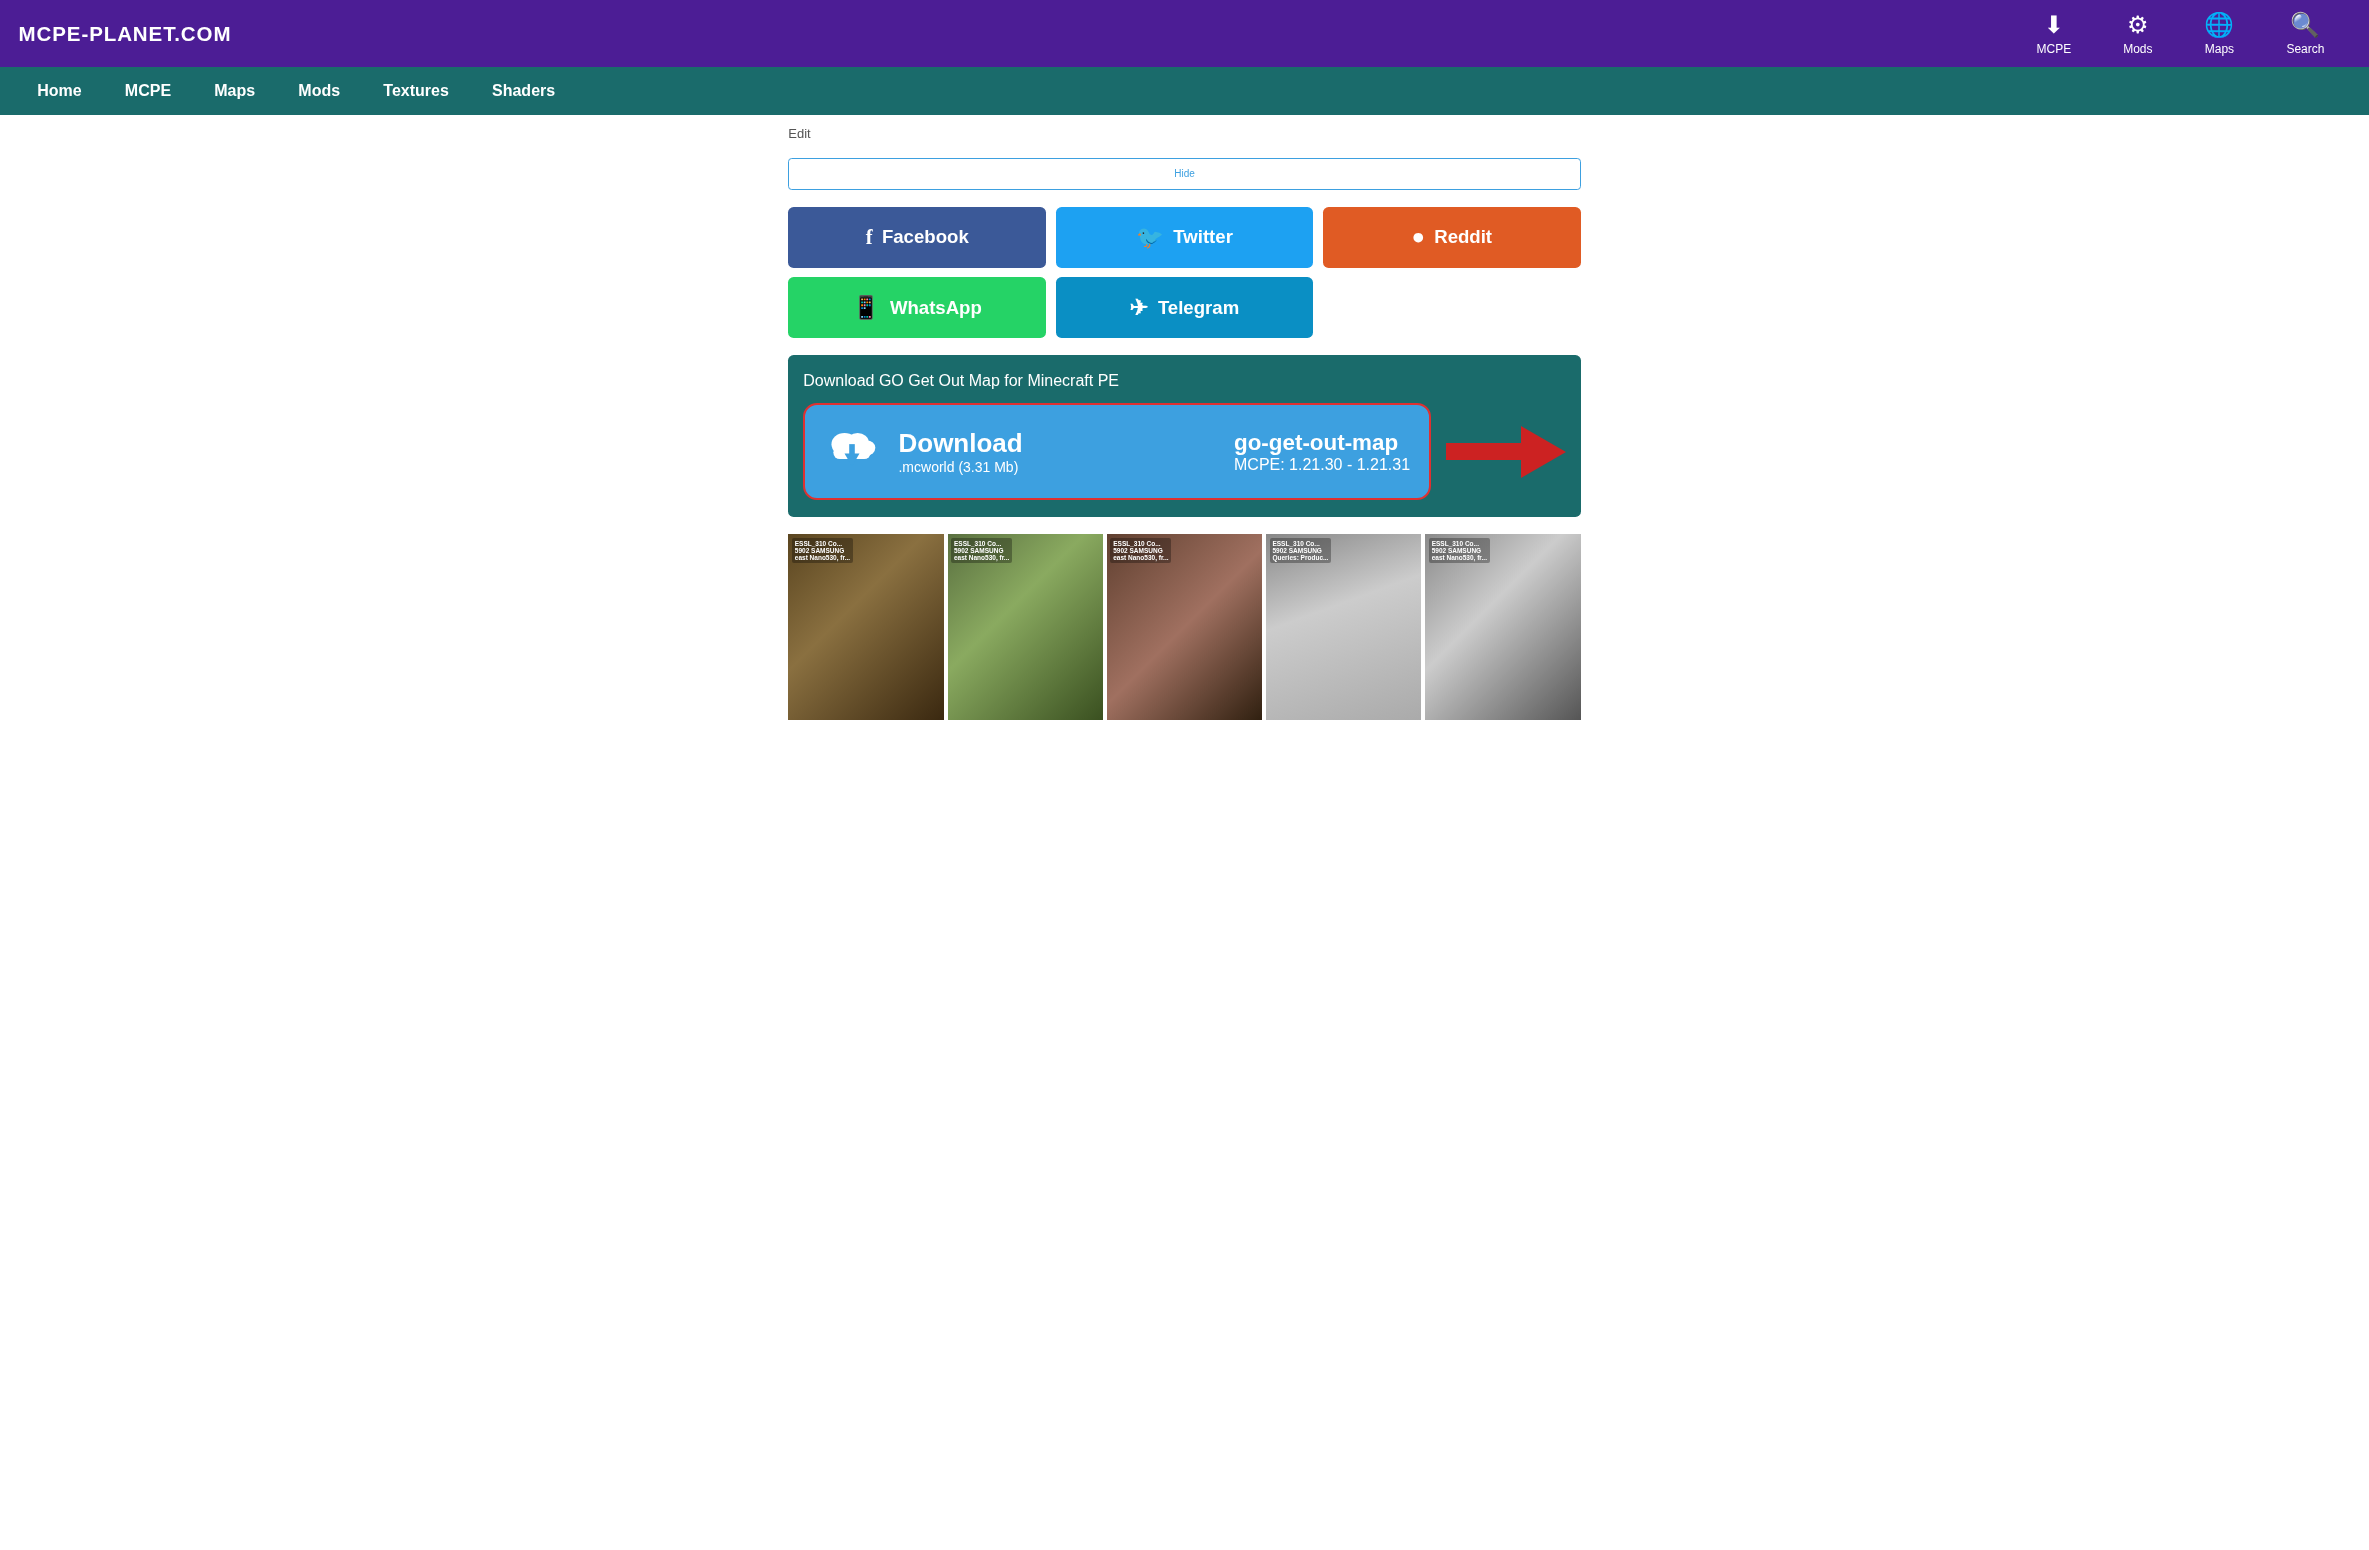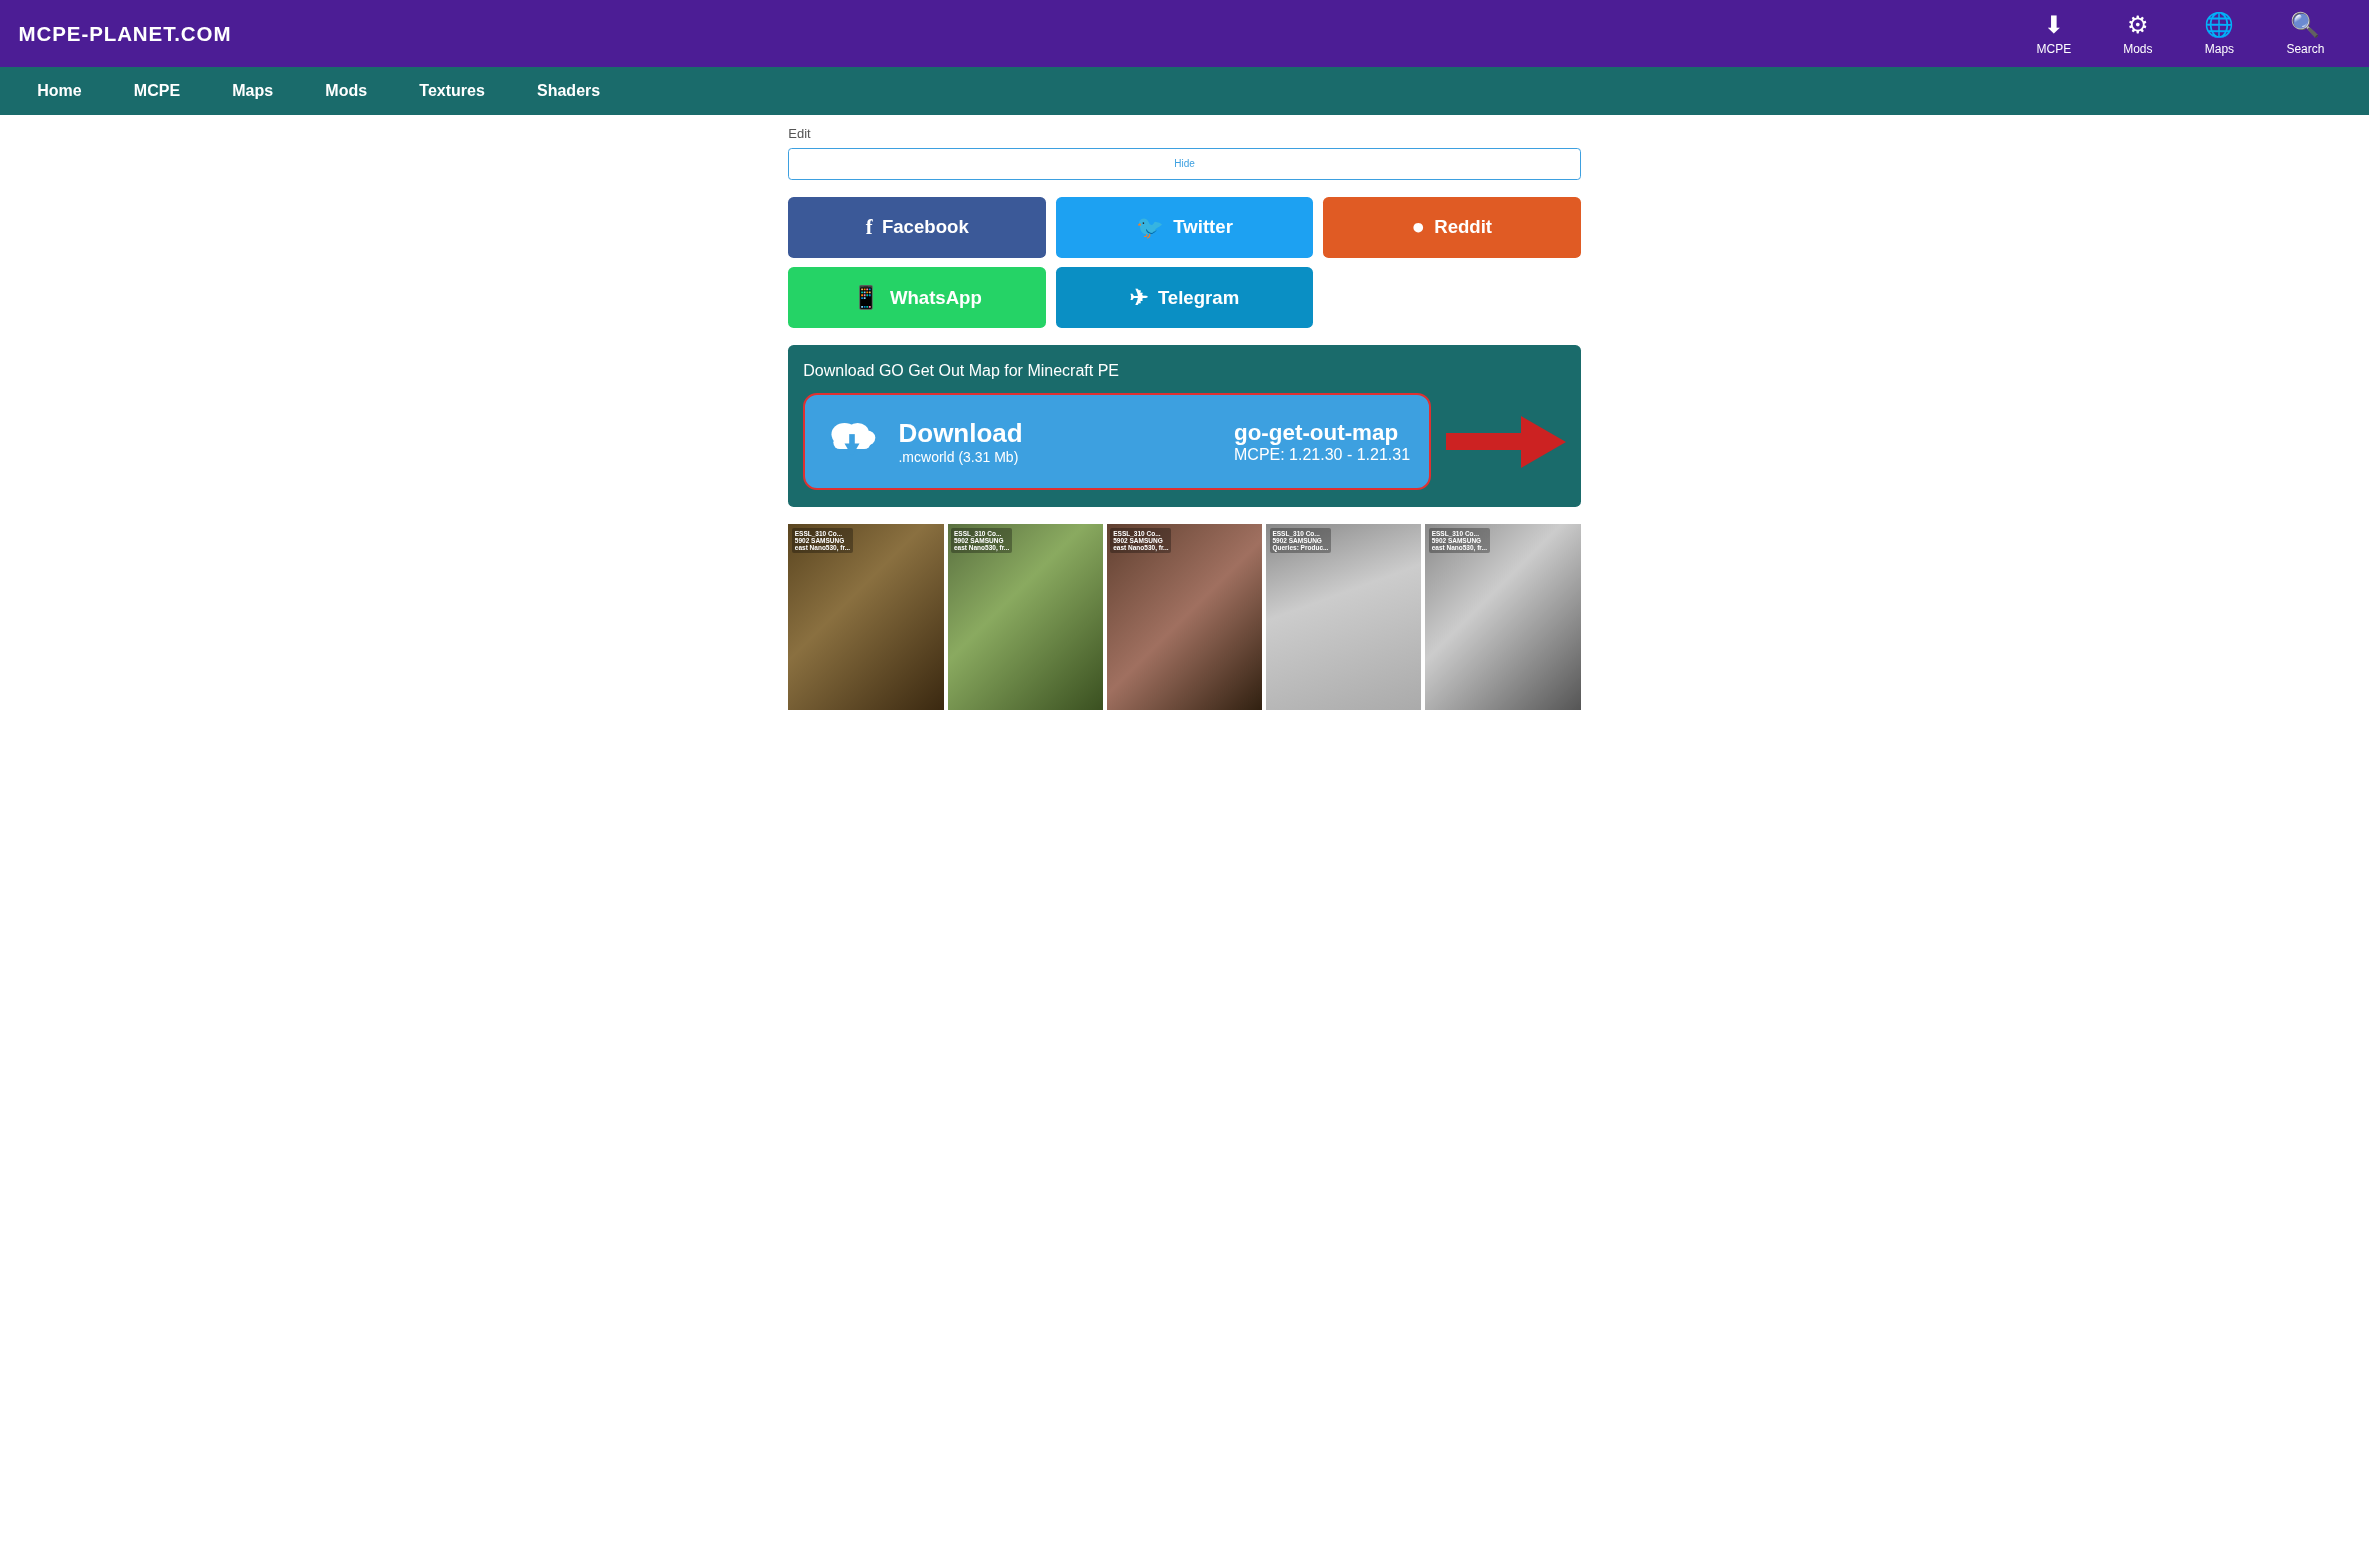--- a/index.html
+++ b/index.html
@@ -38,21 +38,21 @@
       font-size: 24px;
     }
 
     
     .sec-nav {
       background: #1a6b6b;
       display: flex;
       align-items: center;
       padding: 0 18.6px;
       height: 48px;
-      gap: 15px;
+      gap: 6px;
     }
     .sec-nav-item {
       color: #fff;
       font-weight: bold;
       font-size: 16px;
       padding: 0 18.6px;
       height: 48px;
       display: flex;
       align-items: center;
       cursor: pointer;
@@ -62,21 +62,21 @@
     
     .page-content {
       max-width: 811px;
       margin: 0 auto;
       padding: 11.2px 9.3px;
     }
 
     .edit-label {
       color: #555;
       font-size: 13px;
-      margin-bottom: 7px;
+      margin-bottom: 17px;
     }
 
     .hide-bar {
       border: 1.9px solid #3da0e0;
       border-radius: 3.7px;
       text-align: center;
       padding: 9.3px;
       color: #3da0e0;
       font-size: 10px;
       margin-bottom: 17px;

